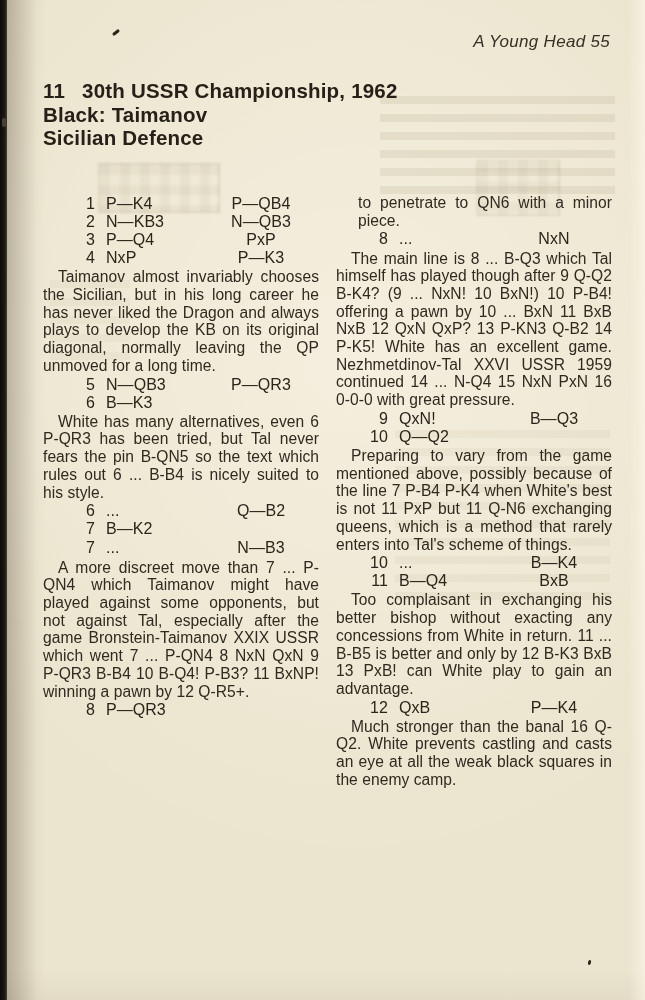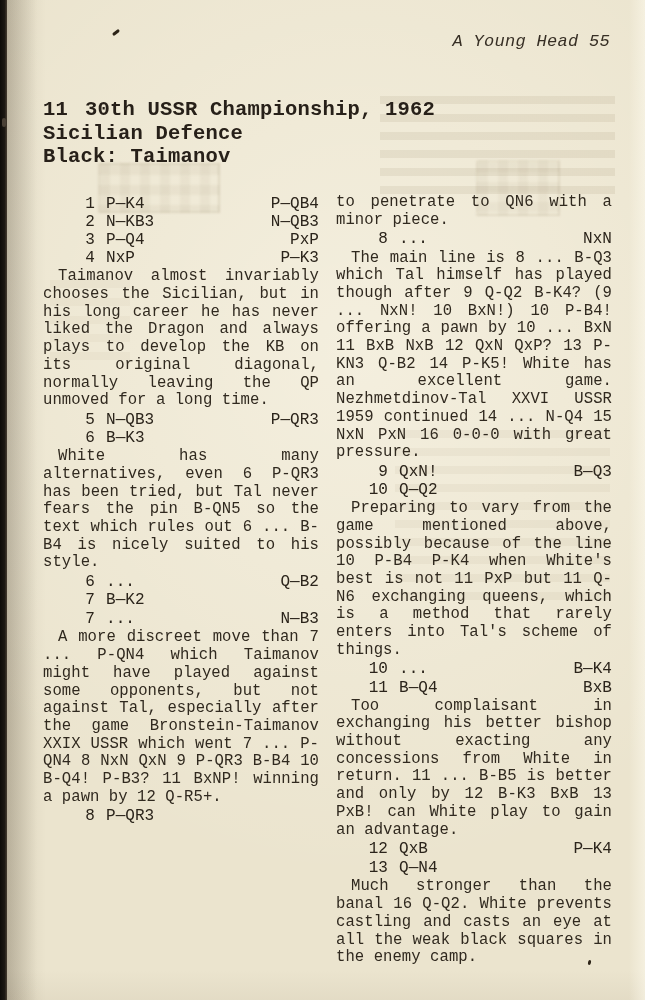--- a/index.html
+++ b/index.html
@@ -4,56 +4,56 @@
 <style>
   html,body{margin:0;padding:0;background:#6b655a;}
   .scan{
     position:relative;width:645px;height:1000px;overflow:hidden;
     background-color:#ebe4ce;
     background-image:
       radial-gradient(120% 85% at 55% 35%, rgba(255,252,242,0.45), rgba(255,252,242,0) 62%),
       linear-gradient(90deg, rgba(70,52,28,0.14) 0px, rgba(70,52,28,0) 46px),
       linear-gradient(270deg, rgba(250,246,232,0.65) 0px, rgba(250,246,232,0) 16px),
       linear-gradient(0deg, rgba(80,62,36,0.05) 0px, rgba(80,62,36,0) 30px);
-    font-family:Liberation Mono, monospace;
+    font-family:Liberation Sans, sans-serif;
     color:#2f2820;
   }
   .binding{
     position:absolute;left:0;top:0;bottom:0;width:7px;
     background:linear-gradient(90deg,#0d0b08 0%,#1c1813 65%,#473d30 100%);
   }
   .binding-shade{
     position:absolute;left:7px;top:0;bottom:0;width:30px;
     background:linear-gradient(90deg,rgba(40,30,15,0.18),rgba(40,30,15,0));
   }
   .running-header{
     position:absolute;top:32px;right:35px;
     font-style:italic;font-size:17px;letter-spacing:0.3px;color:#372f25;
   }
   .title-block{
     position:absolute;left:43px;top:79px;width:420px;
     font-weight:bold;font-size:20.5px;line-height:23.5px;
-    color:#272019;letter-spacing:0.2px;margin-top:19px;
+    color:#272019;letter-spacing:0.2px;
   }
   .title-line1 .gnum{margin-right:17px;}
   .columns{
     position:absolute;left:43px;top:194px;width:570px;
     display:flex;gap:17px;
   }
   .col{
     width:276px;font-size:15.6px;line-height:17.7px;
     text-align:justify;letter-spacing:0.05px;color:#30291f;
   }
   .para{margin:0;text-indent:15px;}
-  .para.no-indent{text-indent:0;}
+  .para.no-indent{text-indent:0;margin-left:22px;}
   .moves{margin:1px 0;font-size:16px;line-height:18.1px;color:#2b241b;}
   .move-row{display:grid;grid-template-columns:52px 108px 1fr;}
   .mv-num{text-align:right;}
   .mv-white{padding-left:11px;text-align:left;}
-  .mv-black{text-align:right;}
+  .mv-black{text-align:center;}
   
   .ghost{
     position:absolute;pointer-events:none;filter:blur(0.7px);
     background:repeating-linear-gradient(180deg,
       rgba(130,112,78,0.14) 0px, rgba(130,112,78,0.14) 8px,
       rgba(130,112,78,0) 8px, rgba(130,112,78,0) 18px);
   }
   .ghost-box{
     position:absolute;pointer-events:none;filter:blur(0.8px);
     border:2px solid rgba(130,112,78,0.12);
@@ -83,22 +83,22 @@
   <div class="speck s1"></div>
   <div class="speck s2"></div>
   <div class="speck s3"></div>
 
   <div class="running-header">A Young Head 55</div>
 
   <div class="title-block">
     <div class="title-line1">
       <span class="gnum">11</span><span>30th USSR Championship, 1962</span>
     </div>
+    <div>Black: Taimanov</div>
     <div>Sicilian Defence</div>
-    <div>Black: Taimanov</div>
   </div>
 
   <div class="columns">
     <div class="col">
         <div class="moves">
           <div class="move-row">
             <span class="mv-num">1</span>
             <span class="mv-white">P—K4</span>
             <span class="mv-black">P—QB4</span>
           </div>
@@ -175,45 +175,38 @@
             <span class="mv-num">9</span>
             <span class="mv-white">QxN!</span>
             <span class="mv-black">B—Q3</span>
           </div>
           <div class="move-row">
             <span class="mv-num">10</span>
             <span class="mv-white">Q—Q2</span>
             <span class="mv-black"></span>
           </div>
         </div>
-        <p class="para">Preparing to vary from the game mentioned above, possibly because of the line 10 P-B4 P-K4 when White's best is not 11 PxP but 11 Q-N6 exchanging queens, which is a method that rarely enters into Tal's scheme of things.</p>
+        <p class="para">Preparing to vary from the game mentioned above, possibly because of the line 7 P-B4 P-K4 when White's best is not 11 PxP but 11 Q-N6 exchanging queens, which is a method that rarely enters into Tal's scheme of things.</p>
         <div class="moves">
           <div class="move-row">
             <span class="mv-num">10</span>
             <span class="mv-white">...</span>
             <span class="mv-black">B—K4</span>
           </div>
           <div class="move-row">
             <span class="mv-num">11</span>
             <span class="mv-white">B—Q4</span>
             <span class="mv-black">BxB</span>
           </div>
         </div>
         <p class="para">Too complaisant in exchanging his better bishop without exacting any concessions from White in return. 11 ... B-B5 is better and only by 12 B-K3 BxB 13 PxB! can White play to gain an advantage.</p>
         <div class="moves">
           <div class="move-row">
             <span class="mv-num">12</span>
             <span class="mv-white">QxB</span>
             <span class="mv-black">P—K4</span>
           </div>
         </div>
-        <div class="moves">
-          <div class="move-row">
-            <span class="mv-num">13</span>
-            <span class="mv-white">Q—N4</span>
-            <span class="mv-black"></span>
-          </div>
-        </div>
         <p class="para">Much stronger than the banal 16 Q-Q2. White prevents castling and casts an eye at all the weak black squares in the enemy camp.</p>
       </div>
   </div>
 
 </div>
 
 </body></html>

